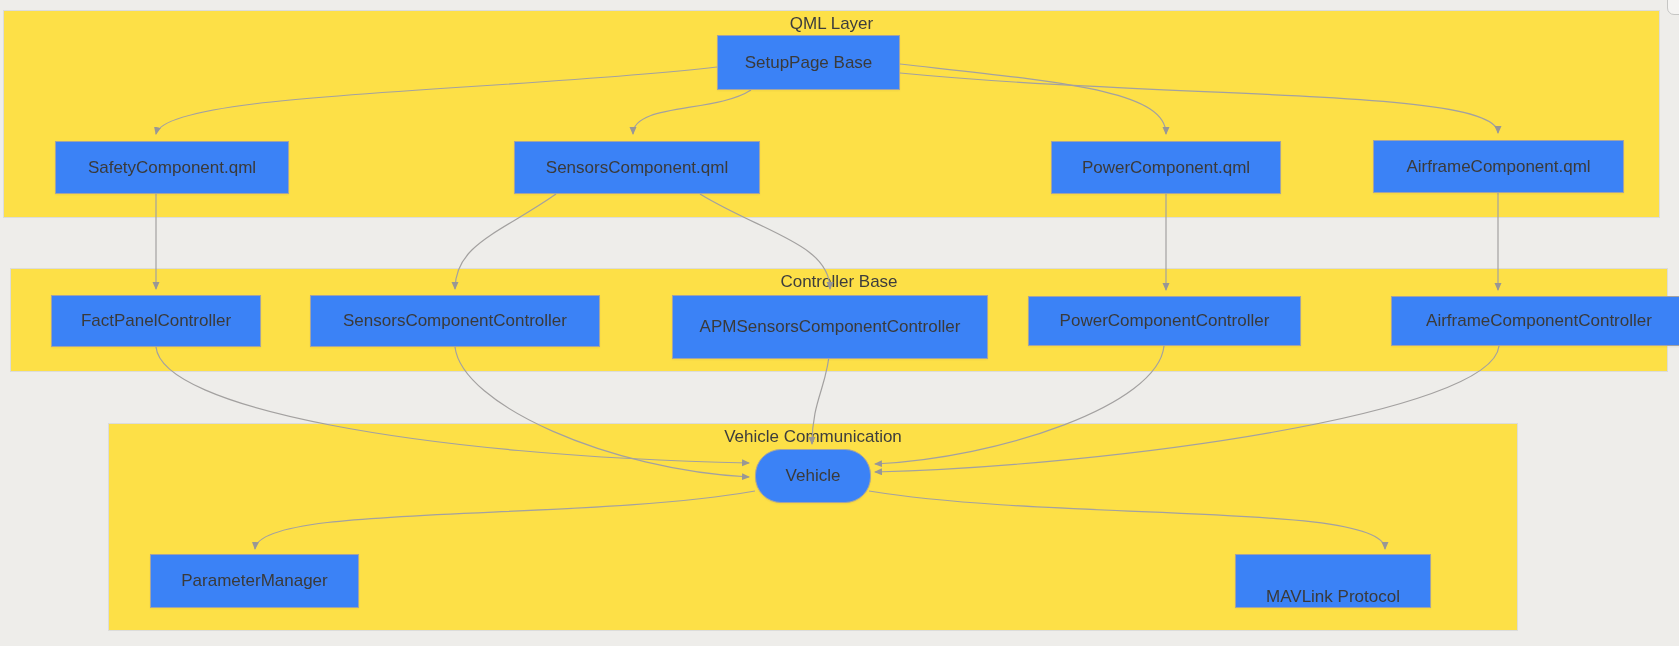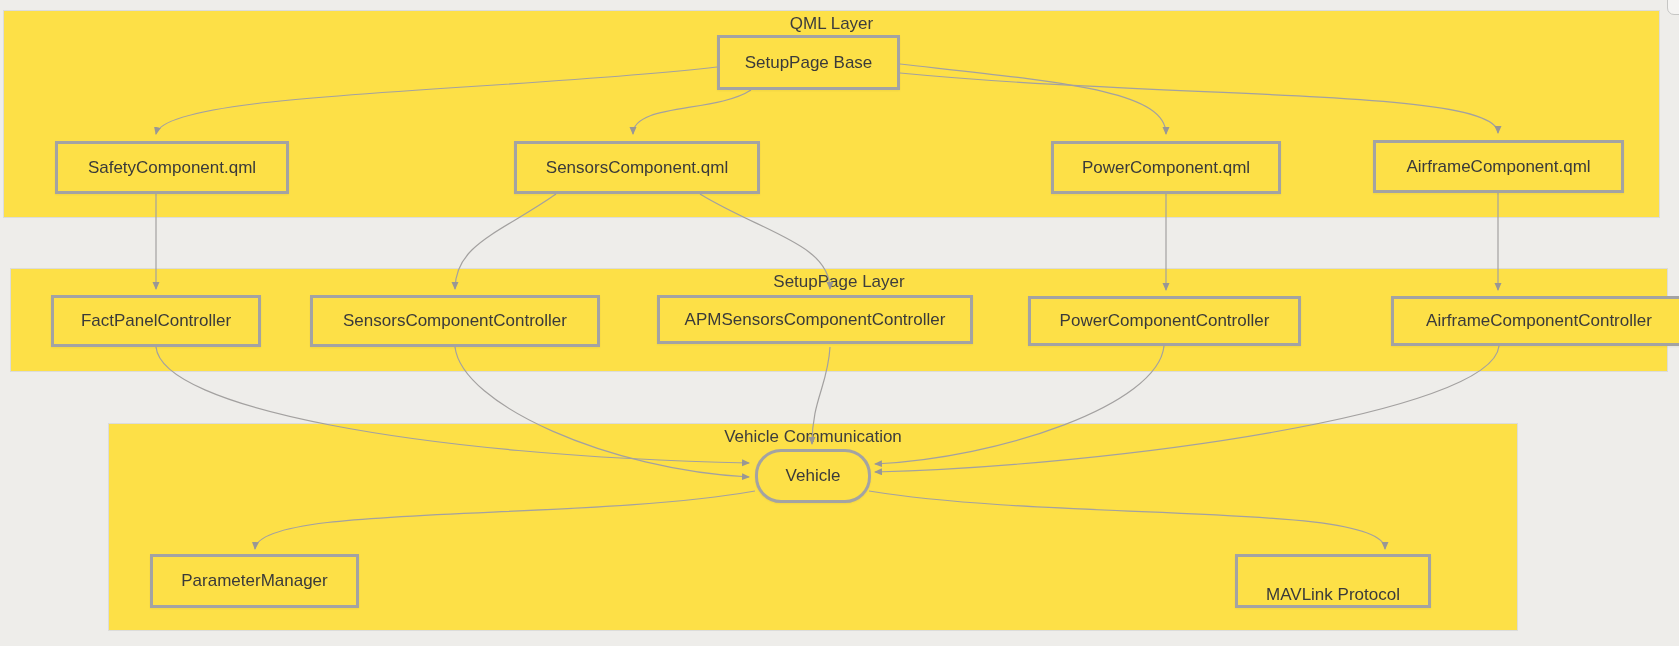--- a/index.html
+++ b/index.html
@@ -22,36 +22,36 @@
     position:absolute; top:3px; left:0; width:100%;
     text-align:center; font-size:17px; color:#3d3d3d;
     pointer-events:none;
   }
   #edges {
     position:absolute; left:0; top:0; width:1679px; height:646px;
     pointer-events:none;
   }
   .node {
     position:absolute; box-sizing:border-box;
-    background:#fde047;
-    border:3px solid #a3a3a3;
+    background:#3b82f6;
+    border:1px solid #a3a3a3;
     box-shadow:0 1px 2px rgba(0,0,0,0.05);
     display:flex; align-items:center; justify-content:center;
     font-size:17px; color:#3a3a3a; white-space:nowrap;
   }
   
   #node-setup-page        { left:717px;  top:35px;  width:183px; height:55px; }
   #node-safety-component  { left:55px;   top:141px; width:234px; height:53px; }
   #node-sensors-component { left:514px;  top:141px; width:246px; height:53px; }
   #node-power-component   { left:1051px; top:141px; width:230px; height:53px; }
   #node-airframe-component{ left:1373px; top:140px; width:251px; height:53px; }
   
   #node-fact-panel-controller        { left:51px;   top:295px; width:210px; height:52px; }
   #node-sensors-component-controller { left:310px;  top:295px; width:290px; height:52px; }
-  #node-apm-sensors-controller       { left:657px;  top:295px; width:316px; height:49px; }
+  #node-apm-sensors-controller       { left:672px;  top:295px; width:316px; height:64px; }
   #node-power-component-controller   { left:1028px; top:296px; width:273px; height:50px; }
   #node-airframe-component-controller{ left:1351px; top:296px; width:296px; height:50px;margin-left:40px; }
   
   #node-vehicle           { left:755px;  top:449px; width:116px; height:54px;border-radius:26px; }
   #node-parameter-manager { left:150px;  top:554px; width:209px; height:54px; }
   #node-mavlink-protocol  { left:1235px; top:554px; width:196px; height:54px;align-items:flex-end; }
 
   #cropped-corner-control {
     position:absolute; right:-1px; top:-2px; width:11px; height:15px;
     background:#f5f4f2;
@@ -59,21 +59,21 @@
     border-bottom-left-radius:7px;
   }
 </style>
 </head>
 <body>
 
 <div class="layer" id="layer-qml">
   <div class="layer-title">QML Layer</div>
 </div>
 <div class="layer" id="layer-controller">
-  <div class="layer-title">SetupPage Layer</div>
+  <div class="layer-title">Controller Base</div>
 </div>
 <div class="layer" id="layer-vehicle">
   <div class="layer-title">Vehicle Communication</div>
 </div>
 
 <svg id="edges" width="1679" height="646" viewBox="0 0 1679 646" xmlns="http://www.w3.org/2000/svg">
   <defs>
     <marker id="arrow" markerWidth="9" markerHeight="8" refX="7" refY="3.5" orient="auto" markerUnits="userSpaceOnUse">
       <path d="M0,0 L8,3.5 L0,7 Z" fill="#999795"></path>
     </marker>

